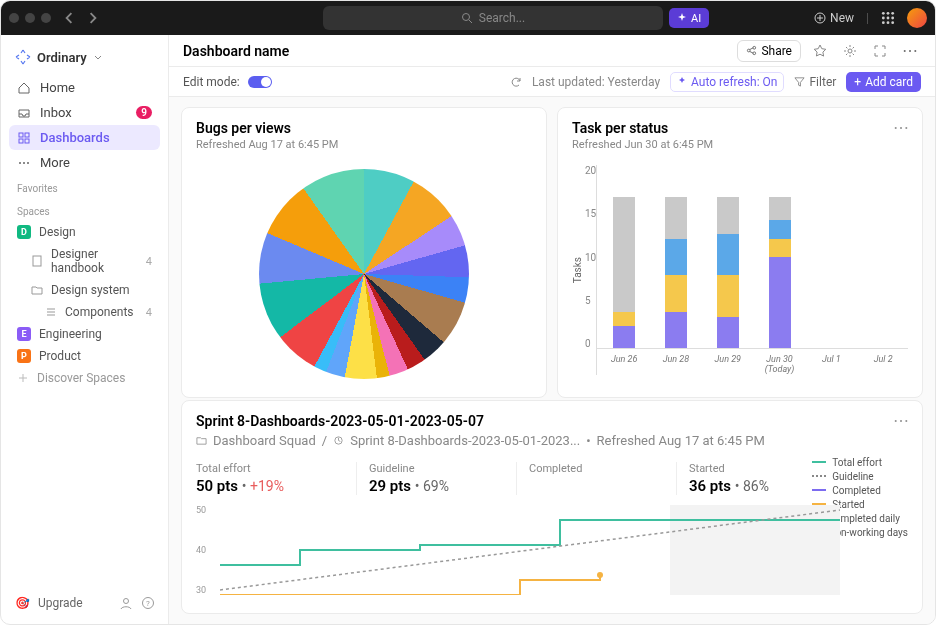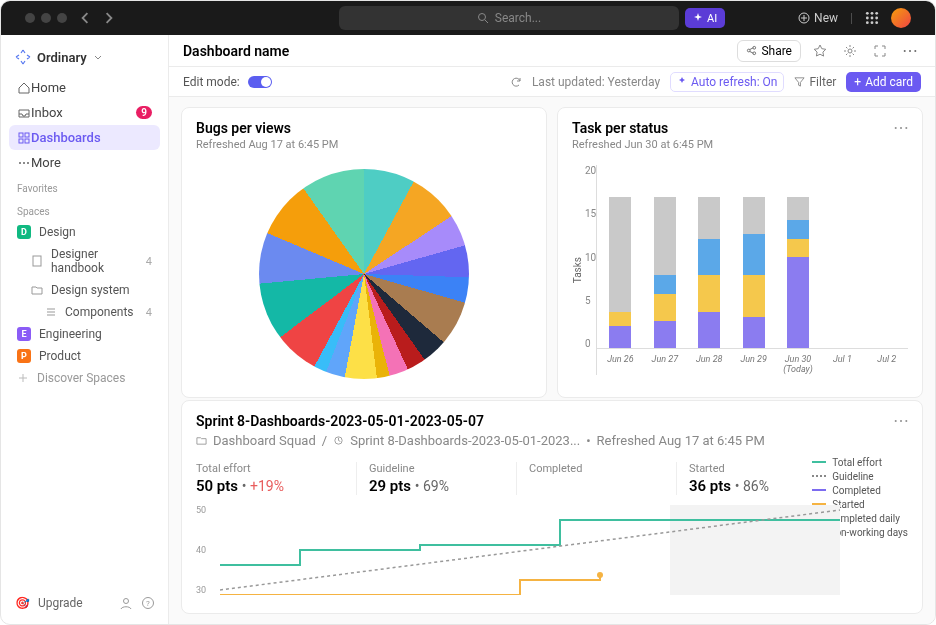--- a/index.html
+++ b/index.html
@@ -1,39 +1,39 @@
 <!DOCTYPE html>
 <html><head>
 <meta charset="utf-8">
 <style>
 * { margin: 0; padding: 0; box-sizing: border-box; font-family: -apple-system, BlinkMacSystemFont, "Segoe UI", Roboto, sans-serif; }
 body { width: 936px; height: 625px; background: #fff; overflow: hidden; border-radius: 10px; border: 1px solid #e5e5e5; }
 
 
-.topbar { height: 34px; background: #1a1a1a; display: flex; align-items: center; padding: 0 24px; gap: 0; }
+.topbar { height: 34px; background: #1a1a1a; display: flex; align-items: center; padding: 0 8px; gap: 0; }
 .dots { display: flex; gap: 6px; }
 .dot { width: 10px; height: 10px; border-radius: 50%; background: #444; }
 .nav-arrows { display: flex; gap: 4px; margin-left: 8px; }
 .nav-arrow { width: 20px; height: 20px; display: flex; align-items: center; justify-content: center; color: #888; cursor: pointer; }
 .searchbar { flex: 0 0 340px; height: 24px; background: #333; border-radius: 6px; display: flex; align-items: center; justify-content: center; gap: 6px; color: #888; font-size: 12px; margin-left: 220px; }
 .ai-pill { height: 20px; padding: 0 8px; background: #5b3cd6; border-radius: 5px; color: #fff; font-size: 11px; display: flex; align-items: center; gap: 4px; margin-left: 6px; }
 .topbar-right { margin-left: auto; display: flex; align-items: center; gap: 12px; color: #ccc; font-size: 12px; }
 .new-btn { display: flex; align-items: center; gap: 4px; cursor: pointer; }
 .grid-icon { width: 14px; height: 14px; }
 .avatar { width: 20px; height: 20px; border-radius: 50%; background: linear-gradient(135deg,#f59e0b,#ef4444); }
 
 
 .main-row { display: flex; height: calc(100% - 34px); }
 
 
 .sidebar { width: 168px; border-right: 1px solid #ebebeb; padding: 10px 8px; font-size: 13px; color: #333; overflow: hidden; }
 .brand { display: flex; align-items: center; gap: 6px; font-weight: 600; padding: 4px 6px 10px; }
 .brand-logo { width: 16px; height: 16px; color: #5879f0; }
 .brand-chev { color: #888; }
-.sb-item { display: flex; align-items: center; gap: 0; padding: 5px 8px; border-radius: 6px; cursor: pointer; color: #444; }
+.sb-item { display: flex; align-items: center; gap: 9px; padding: 5px 8px; border-radius: 6px; cursor: pointer; color: #444; }
 .sb-item.active { background: #ece9ff; color: #6b5af1; font-weight: 500; }
 .sb-item .ico { width: 14px; height: 14px; display: flex; align-items: center; justify-content: center; }
 .badge { margin-left: auto; background: #e91e63; color: #fff; font-size: 10px; border-radius: 8px; padding: 1px 5px; font-weight: 600; }
 .sb-heading { font-size: 10px; color: #999; padding: 8px 8px 4px; }
 .sb-sub { display: flex; align-items: center; gap: 8px; padding: 4px 8px 4px 8px; color: #555; cursor: pointer; font-size: 12px; }
 .sb-sub .cnt { margin-left: auto; color: #aaa; font-size: 11px; }
 .sq { width: 14px; height: 14px; border-radius: 3px; display: flex; align-items: center; justify-content: center; color: #fff; font-size: 9px; font-weight: 700; }
 .sq.green { background: #10b981; }
 .sq.purple { background: #8b5cf6; }
 .sq.orange { background: #f97316; }
@@ -366,29 +366,20 @@
                 <div class="bar-col">
                   <div class="bar-stack">
                     <div class="seg" style="height: 23px; background: rgb(139, 124, 240);"></div>
                     <div class="seg" style="height: 13.8px; background: rgb(245, 200, 76);"></div>
                     <div class="seg" style="height: 115px; background: rgb(201, 201, 201);"></div>
                   </div>
                   <div class="bar-label">Jun 26</div>
                 </div>
                 <div class="bar-col">
                   <div class="bar-stack">
-                    <div class="seg" style="height: 27.6px; background: rgb(139, 124, 240);"></div>
-                    <div class="seg" style="height: 27.6px; background: rgb(245, 200, 76);"></div>
-                    <div class="seg" style="height: 18.4px; background: rgb(91, 168, 232);"></div>
-                    <div class="seg" style="height: 78.2px; background: rgb(201, 201, 201);"></div>
-                  </div>
-                  <div class="bar-label">Jun 27</div>
-                </div>
-                <div class="bar-col">
-                  <div class="bar-stack">
                     <div class="seg" style="height: 36.8px; background: rgb(139, 124, 240);"></div>
                     <div class="seg" style="height: 36.8px; background: rgb(245, 200, 76);"></div>
                     <div class="seg" style="height: 36.8px; background: rgb(91, 168, 232);"></div>
                     <div class="seg" style="height: 41.4px; background: rgb(201, 201, 201);"></div>
                   </div>
                   <div class="bar-label">Jun 28</div>
                 </div>
                 <div class="bar-col">
                   <div class="bar-stack">
                     <div class="seg" style="height: 32.2px; background: rgb(139, 124, 240);"></div>

